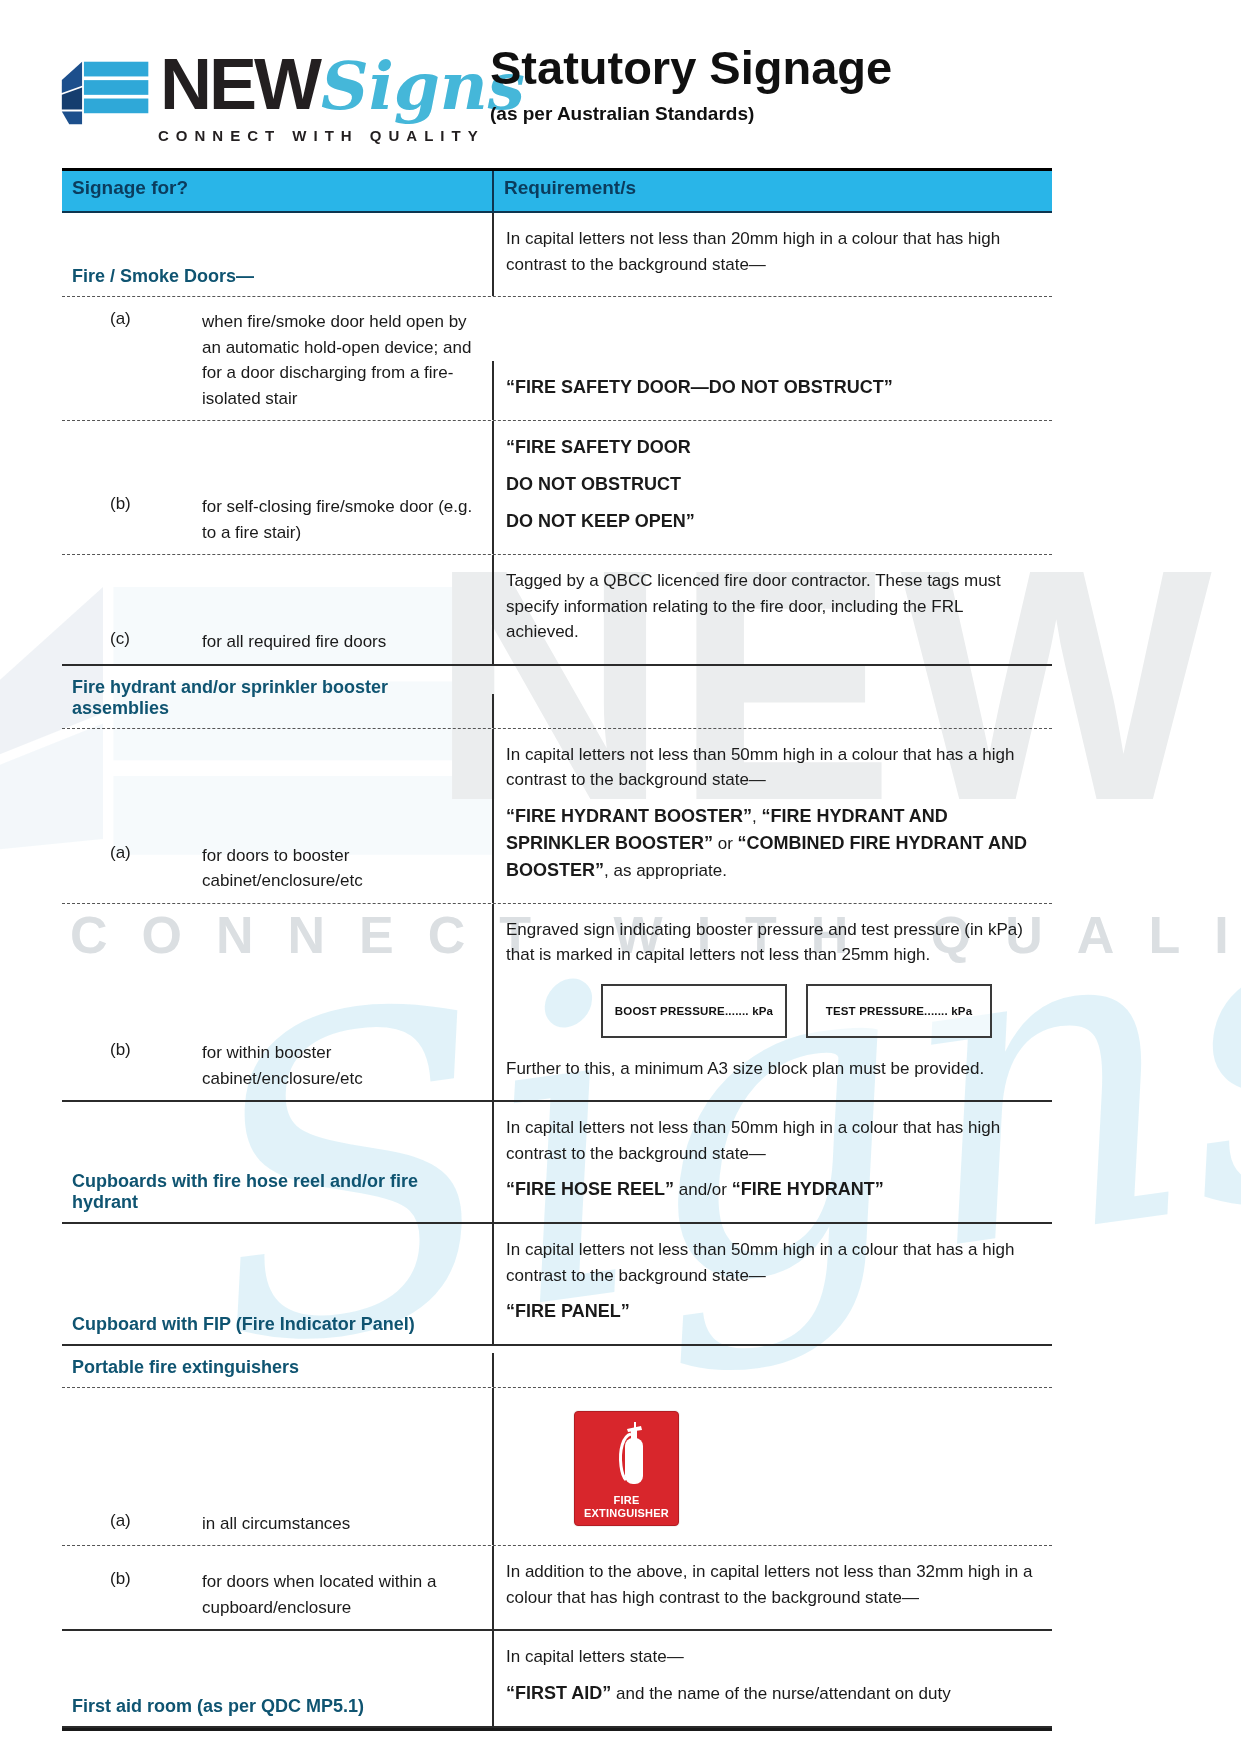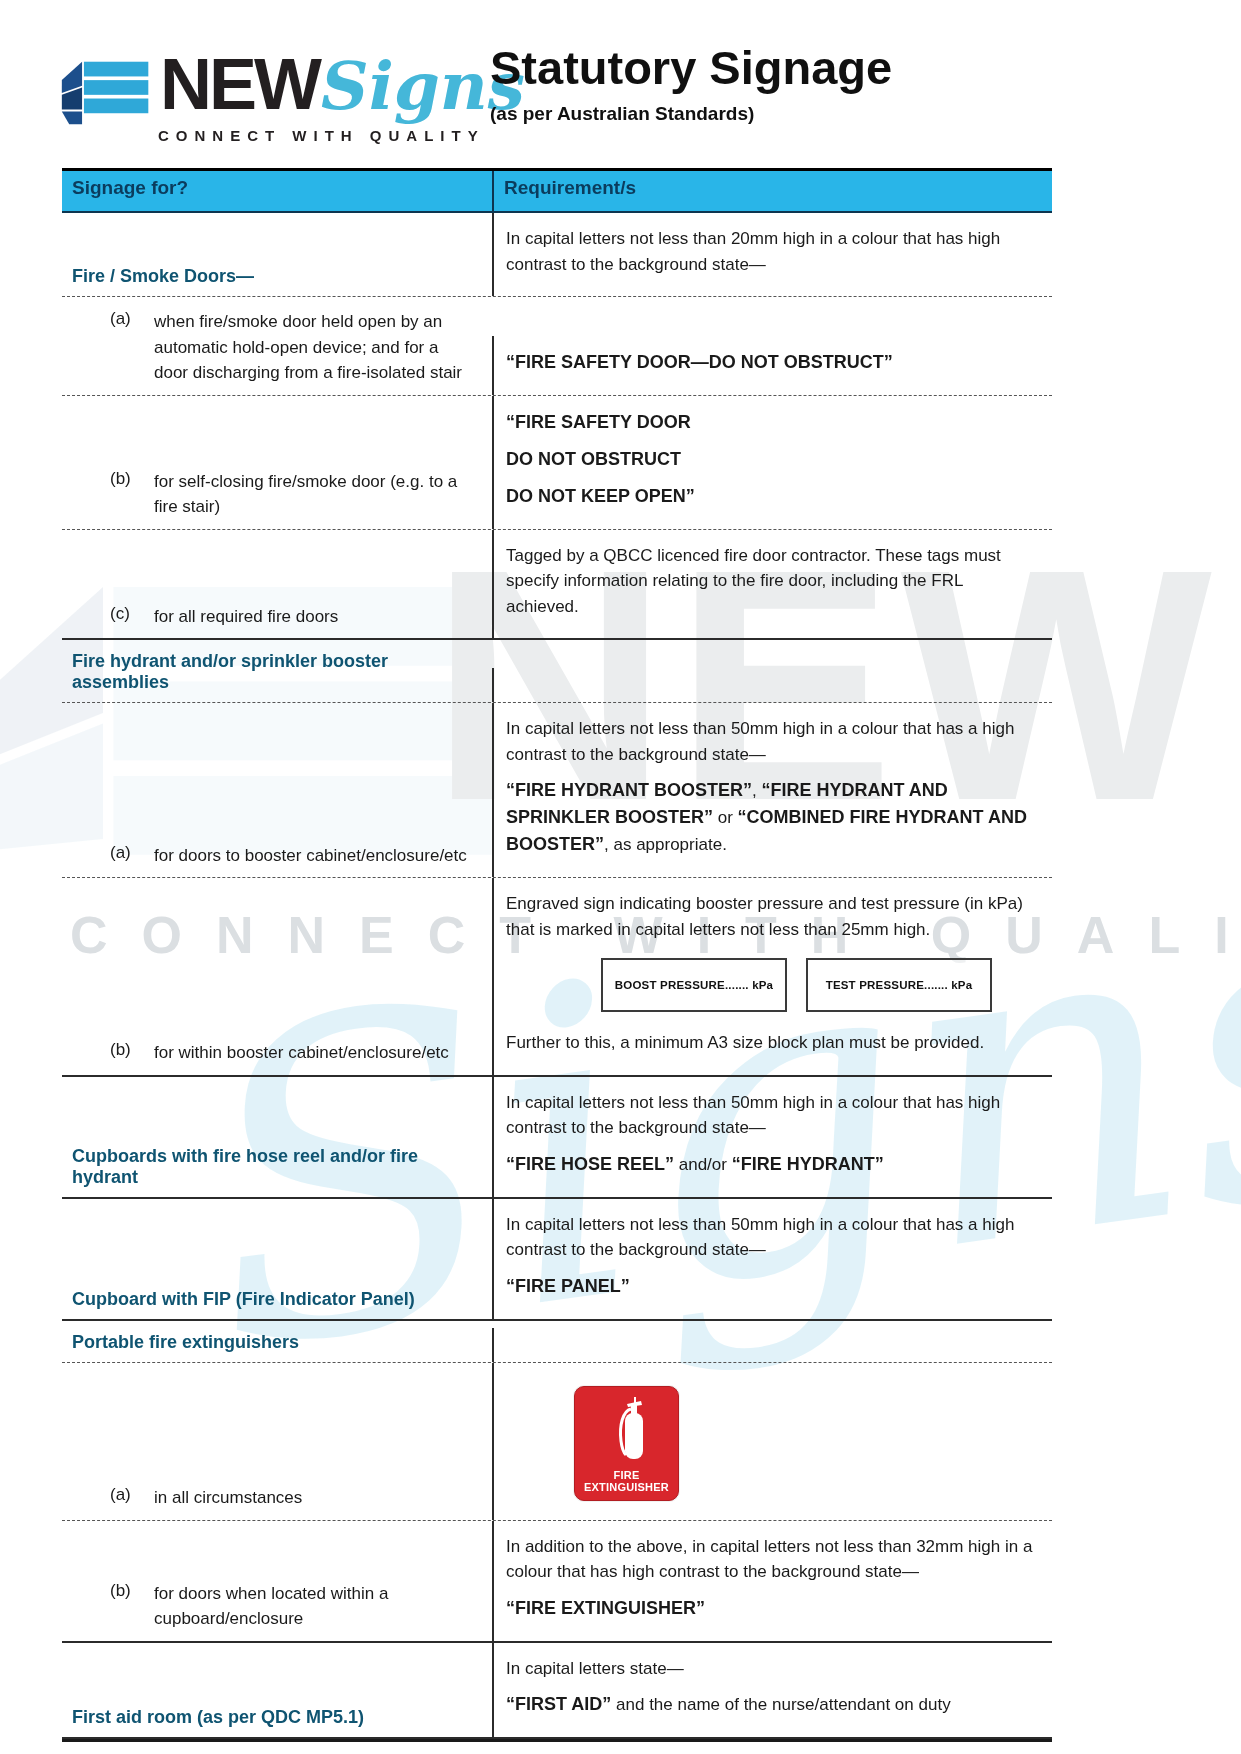--- a/index.html
+++ b/index.html
@@ -32,27 +32,27 @@
   .thead .hcell.hr{flex:1;border-left:2px solid #0d3550;}
   .row{display:flex;align-items:flex-end;}
   .row.div-dashed{border-bottom:1px dashed #555;}
   .row.div-solid{border-bottom:2px solid #2b2b2b;}
   .cell{padding:9px 12px;box-sizing:border-box;}
   .cell.left{width:430px;padding-left:10px;}
   .cell.right{flex:1;border-left:2px solid #2b2b2b;min-height:34px;}
   .left.section{font-size:18px;font-weight:bold;color:#0f5471;padding-top:11px;}
   .left.sub{display:flex;padding-left:48px;font-size:17px;color:#1a1a1a;padding-top:12px;}
   .left .prefix{width:44px;flex:0 0 44px;}
-  .left .sub-text{flex:1;line-height:1.5;padding-right:6px;}
+  .left .sub-text{flex:1;line-height:1.5;padding-right:6px;margin-left:48px;}
   .para{margin:4px 0 10px 0;font-size:17px;line-height:1.5;}
   .para .b{font-weight:bold;font-size:18px;}
   .boxes{display:flex;gap:19px;margin:16px 0 18px 95px;}
   .pbox{width:182px;height:50px;border:2px solid #3a3a3a;display:flex;align-items:center;justify-content:center;
         font-size:11.5px;font-weight:bold;color:#111;letter-spacing:0.2px;background:rgba(255,255,255,0.55);}
-  .ext-sign{width:95px;margin:14px 0 10px 68px;background:#d8262c;border:1px solid #b21d22;border-radius:10px;
+  .ext-sign{width:95px;margin:14px 0 10px 68px;background:#d8262c;border:1px solid #b21d22;border-radius:4px;
             padding:8px 4px 6px 4px;text-align:center;box-shadow:0 0 0 1px rgba(0,0,0,0.05);}
   .ext-sign svg{display:block;margin:0 auto;}
   .ext-line{color:#ffffff;font-weight:bold;font-size:11px;line-height:1.15;letter-spacing:0.2px;}
 </style>
 </head>
 <body>
 
 <div class="wm wm-icon">
   <svg width="560" height="420" viewBox="0 0 100 80">
     <polygon points="2,26 22,8 22,32 2,40" fill="#5a7ea0"></polygon>
@@ -195,21 +195,20 @@
           </div>
         </div>
       </div>
       <div class="row div-solid">
         <div class="cell left sub">
           <span class="prefix">(b)</span>
           <span class="sub-text">for doors when located within a cupboard/enclosure</span>
         </div>
         <div class="cell right">
           <p class="para"><span>In addition to the above, in capital letters not less than 32mm high in a colour that has high contrast to the background state—</span></p>
-          <p class="para"><span class="b">“FIRE EXTINGUISHER”</span></p>
         </div>
       </div>
       <div class="row div-solid">
         <div class="cell left section">First aid room (as per QDC MP5.1)</div>
         <div class="cell right">
           <p class="para"><span>In capital letters state—</span></p>
           <p class="para"><span class="b">“FIRST AID”</span><span> and the name of the nurse/attendant on duty</span></p>
         </div>
       </div>
     </div>

